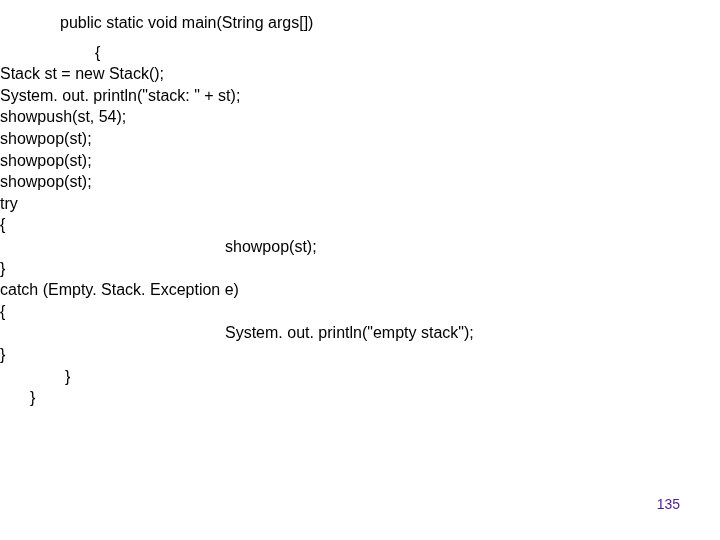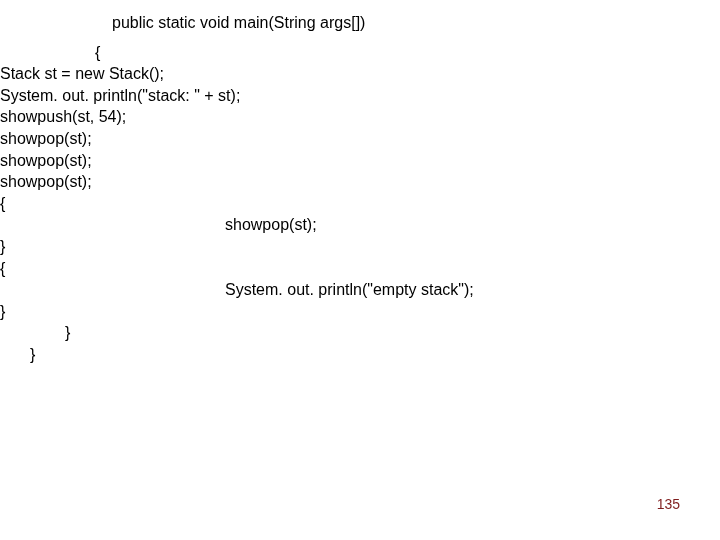--- a/index.html
+++ b/index.html
@@ -14,51 +14,53 @@
       font-family: Arial, Helvetica, sans-serif;
       font-size: 16px;
       color: #000000;
       position: relative;
       padding-top: 12px;
     }
     .line {
       line-height: 1.35;
       white-space: pre;
     }
-    .indent-0 { padding-left: 112px; }
+    .indent-0 { padding-left: 60px; }
     .indent-1 { padding-left: 95px; }
     .indent-2 { }
     .indent-3 { padding-left: 225px; }
     .outdent-1 { padding-left: 65px; }
     .outdent-2 { padding-left: 30px; }
     .gap { height: 8px; }
     .page-number {
       position: absolute;
       right: 40px;
       bottom: 28px;
       font-size: 14px;
-      color: #7f1d1d;
+      color: #4c1d95;
     }
   </style>
 </head>
 <body>
 
 <div>
   <div class="line indent-0">public static void main(String args[])</div>
   <div class="gap"></div>
   <div class="line indent-1">{</div>
   <div class="line indent-2">Stack st = new Stack();</div>
   <div class="line indent-2">System. out. println("stack: " + st);</div>
   <div class="line indent-2">showpush(st, 54);</div>
   <div class="line indent-2">showpop(st);</div>
   <div class="line indent-2">showpop(st);</div>
   <div class="line indent-2">showpop(st);</div>
+  <div class="line indent-2">try</div>
   <div class="line indent-2">{</div>
   <div class="line indent-3">showpop(st);</div>
   <div class="line indent-2">}</div>
+  <div class="line indent-2">catch (Empty. Stack. Exception e)</div>
   <div class="line indent-2">{</div>
   <div class="line indent-3">System. out. println("empty stack");</div>
   <div class="line indent-2">}</div>
   <div class="line outdent-1">}</div>
   <div class="line outdent-2">}</div>
 </div>
 
 <div class="page-number">135</div>
 
 </body></html>

